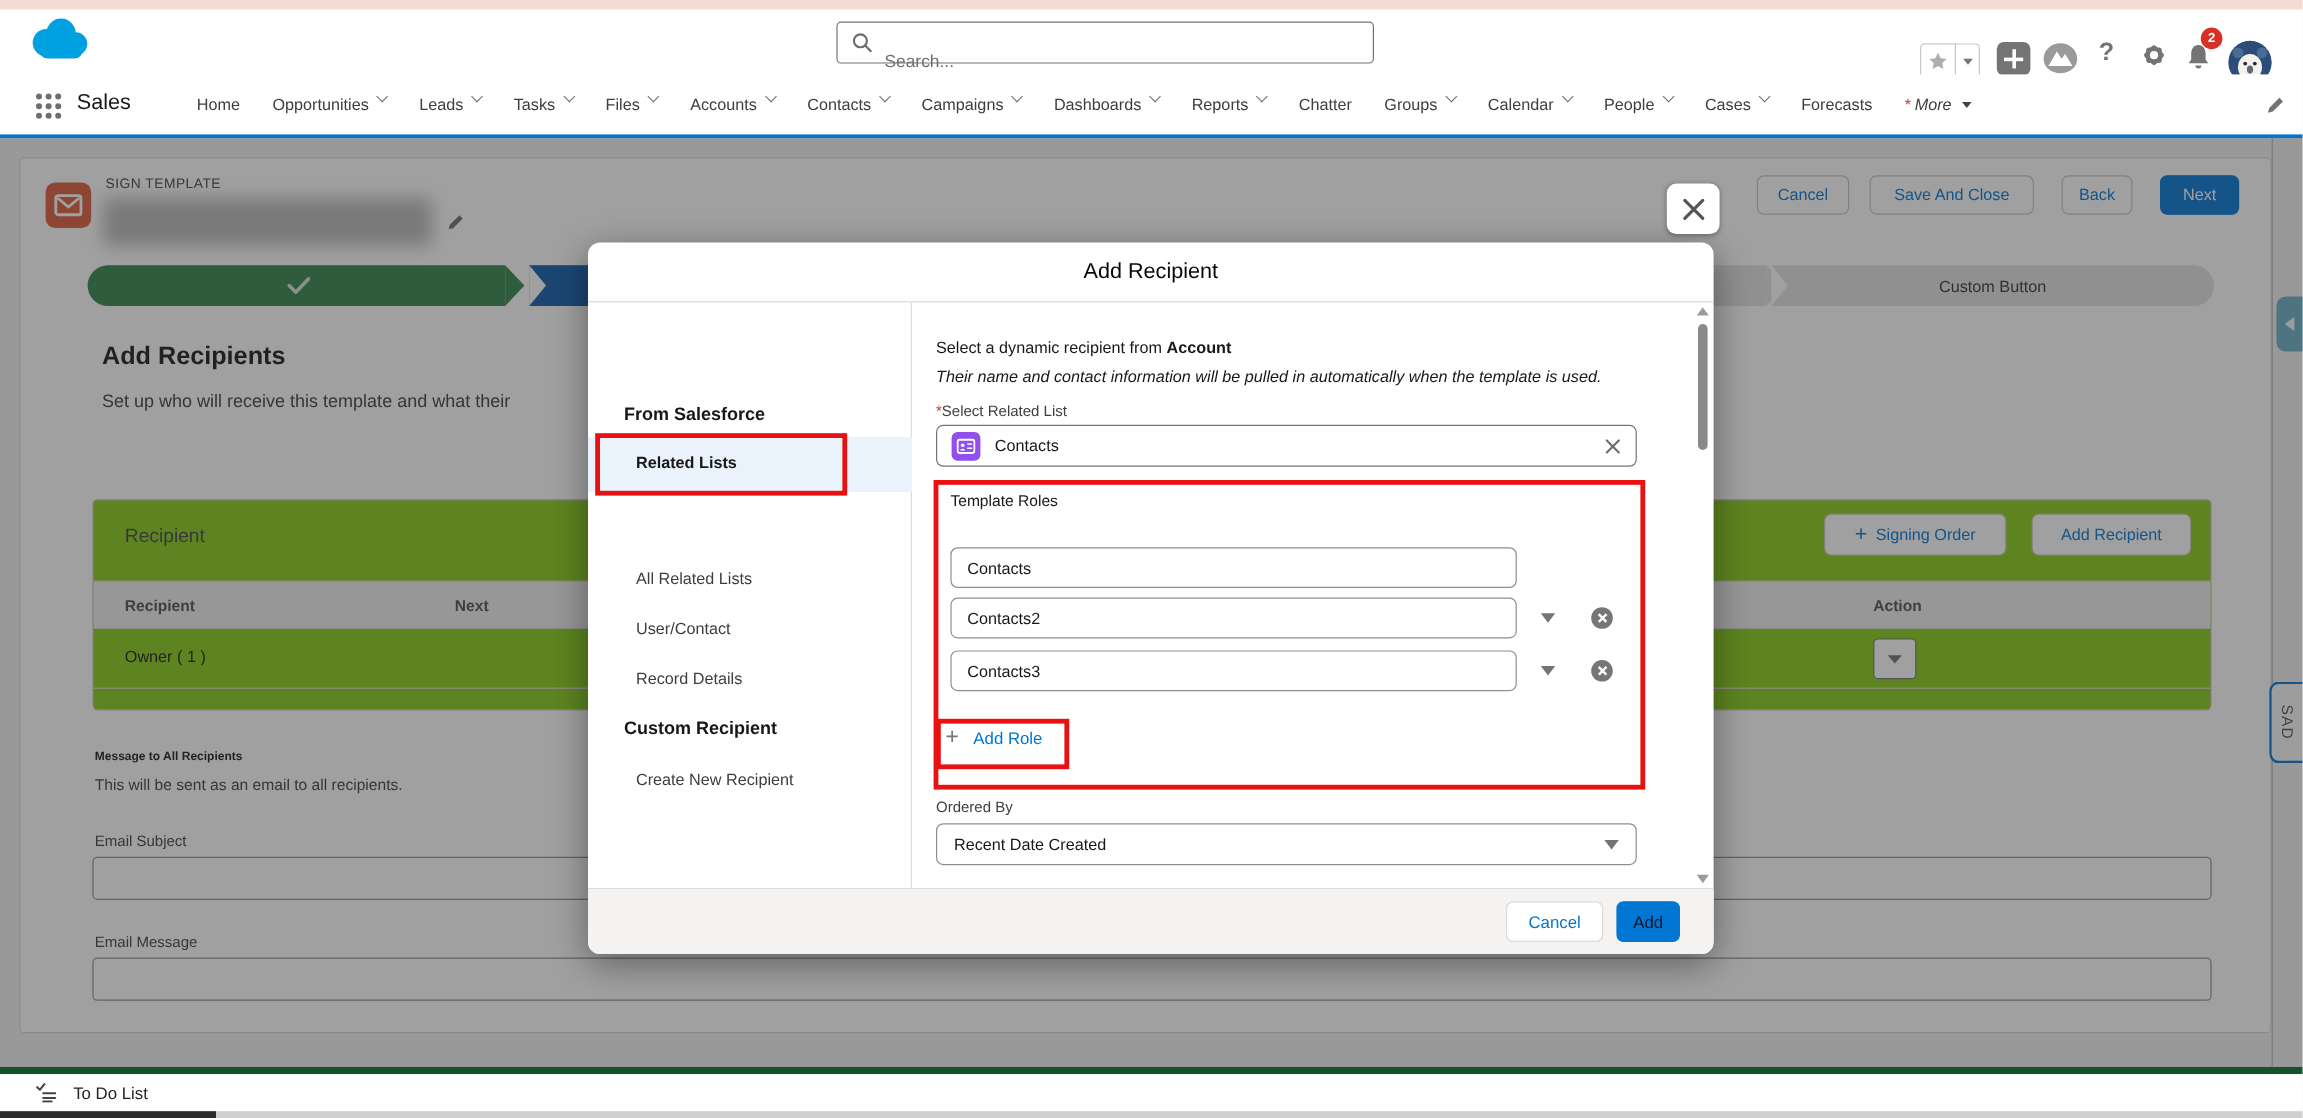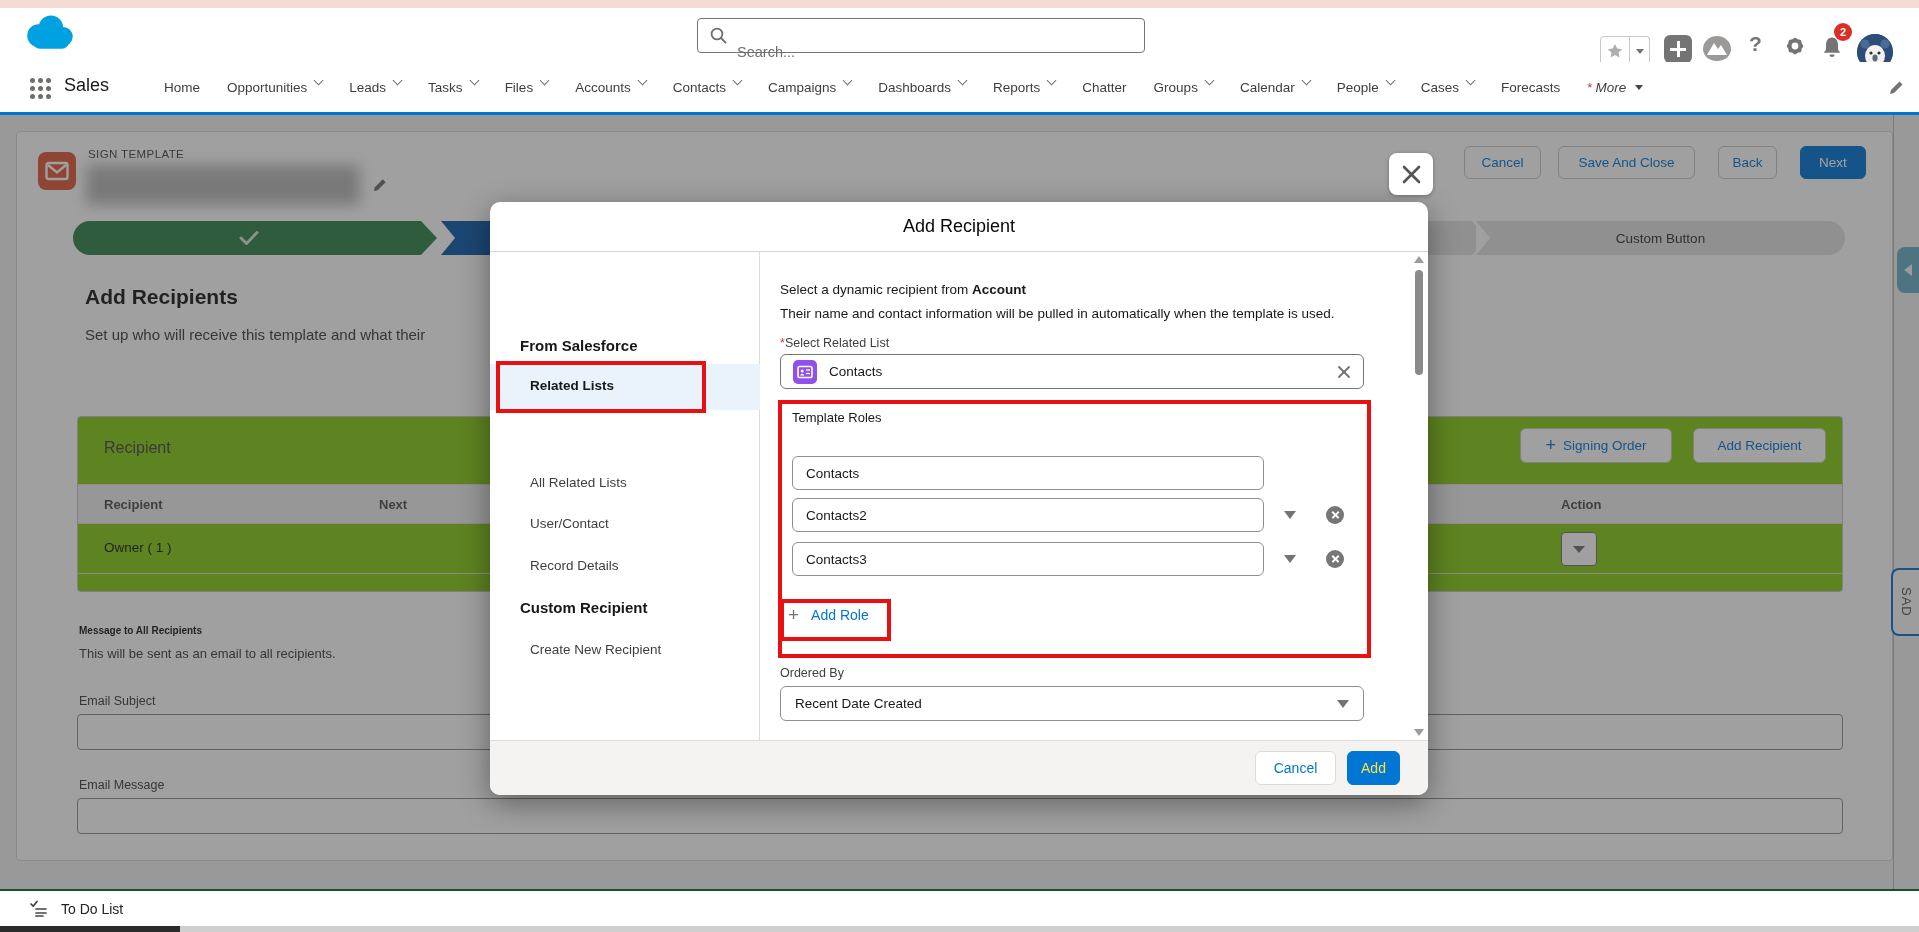--- a/index.html
+++ b/index.html
@@ -113,21 +113,21 @@
   .modal-side { position:absolute; left:0; top:50px; bottom:55px; width:270px; border-right:1px solid #dcdcdc; }
   .side-sec { position:absolute; left:30px; font-size:15px; font-weight:bold; color:#181818; }
   .side-item { position:absolute; left:40px; font-size:13.5px; color:#3e3e3c; cursor:pointer; }
   .side-sel-row { position:absolute; left:0; width:270px; top:112px; height:46px; background:#eaf3fc; }
   .side-sel-label { position:absolute; left:40px; top:14px; font-size:13.5px; font-weight:bold; color:#181818; }
   .ann { position:absolute; border:4px solid #e81010; z-index:5; pointer-events:none; }
 
   .modal-body { position:absolute; left:270px; top:50px; right:0; bottom:55px; overflow:hidden; }
   .mb-abs { position:absolute; }
   .intro1 { left:20px; top:30px; font-size:13.5px; color:#181818; }
-  .intro2 { left:20px; top:54px; font-size:13.5px; color:#181818; }
+  .intro2 { left:20px; top:54px; font-size:13.5px; color:#181818;font-style:italic; }
   .mb-label { font-size:12.5px; color:#3e3e3c; }
   .req { color:#c23934; }
   .combo { left:20px; top:102px; width:584px; height:35px; border:1px solid #747474; border-radius:6px; display:flex; align-items:center; padding:0 12px; gap:12px; }
   .obj-badge { width:24px; height:24px; background:#9050e9; border-radius:5px; display:flex; align-items:center; justify-content:center; flex:0 0 auto; }
   .combo-val { flex:1; font-size:13.5px; color:#181818; }
   .clear-x { cursor:pointer; display:flex; }
   .roles-group-label { left:32px; top:158px; font-size:13px; color:#181818; }
   .role-input { position:absolute; left:32px; width:472px; height:34px; border:1px solid #8f8f8f; border-radius:6px; font-family:inherit; font-size:13.5px; padding:0 13px; color:#181818; background:#fff; }
   .role-dd { position:absolute; left:524px; width:0; height:0; border-left:6px solid transparent; border-right:6px solid transparent; border-top:8px solid #747474; cursor:pointer; }
   .role-del { position:absolute; left:566px; width:18px; height:18px; border-radius:50%; background:#767676; cursor:pointer; }
@@ -137,24 +137,24 @@
   .add-role .plus { font-size:19px; color:#747474; }
   .add-role .lbl { font-size:14px; color:#0176d3; }
   .select-fld { left:20px; top:434px; width:584px; height:35px; border:1px solid #8f8f8f; border-radius:6px; display:flex; align-items:center; padding:0 14px; justify-content:space-between; cursor:pointer; }
   .select-fld .val { font-size:13.5px; color:#181818; }
   .sbar { position:absolute; right:3px; top:2px; bottom:2px; width:12px; }
   .sbar .up { position:absolute; top:2px; left:1px; width:0; height:0; border-left:5px solid transparent; border-right:5px solid transparent; border-bottom:7px solid #9b9b9b; }
   .sbar .thumb { position:absolute; top:16px; left:2px; width:8px; height:105px; background:#8a8a8a; border-radius:4px; }
   .sbar .down { position:absolute; bottom:2px; left:1px; width:0; height:0; border-left:5px solid transparent; border-right:5px solid transparent; border-top:7px solid #9b9b9b; }
   .modal-footer { position:absolute; left:0; right:0; bottom:0; height:55px; background:#f4f3f2; border-top:1px solid #dcdcdc; border-radius:0 0 10px 10px; }
   .mf-cancel { position:absolute; right:92px; top:10px; width:81px; height:34px; background:#fff; border:1px solid #dddbda; border-radius:6px; color:#0176d3; font-size:14px; font-family:inherit; cursor:pointer; }
-  .mf-add { position:absolute; right:28px; top:10px; width:53px; height:34px; background:#0176d3; border:1px solid #0176d3; border-radius:6px; color:#fde047; font-size:14px; font-family:inherit; cursor:pointer; }
-
-  
-  .todo-bar { position:absolute; left:0; right:0; top:889px; height:37px; background:#fff; border-top:2px solid #14532d; display:flex; align-items:center; }
+  .mf-add { position:absolute; right:28px; top:10px; width:53px; height:34px; background:#0176d3; border:1px solid #0176d3; border-radius:6px; color:#0f172a; font-size:14px; font-family:inherit; cursor:pointer; }
+
+  
+  .todo-bar { position:absolute; left:0; right:0; top:889px; height:37px; background:#fff; border-top:6px solid #14532d; display:flex; align-items:center; }
   .todo-item { display:flex; align-items:center; gap:10px; margin-left:30px; cursor:pointer; }
   .todo-item span { font-size:14px; color:#222; }
   .bottom-strip { position:absolute; left:0; right:0; top:926px; height:6px; background:#cfcfcf; }
   .bottom-strip::before { content:""; position:absolute; left:0; top:0; width:180px; height:6px; background:#2b2b2b; }
 </style>
 </head>
 <body>
 
 <div class="screen">
   <div class="browser-strip"></div>

